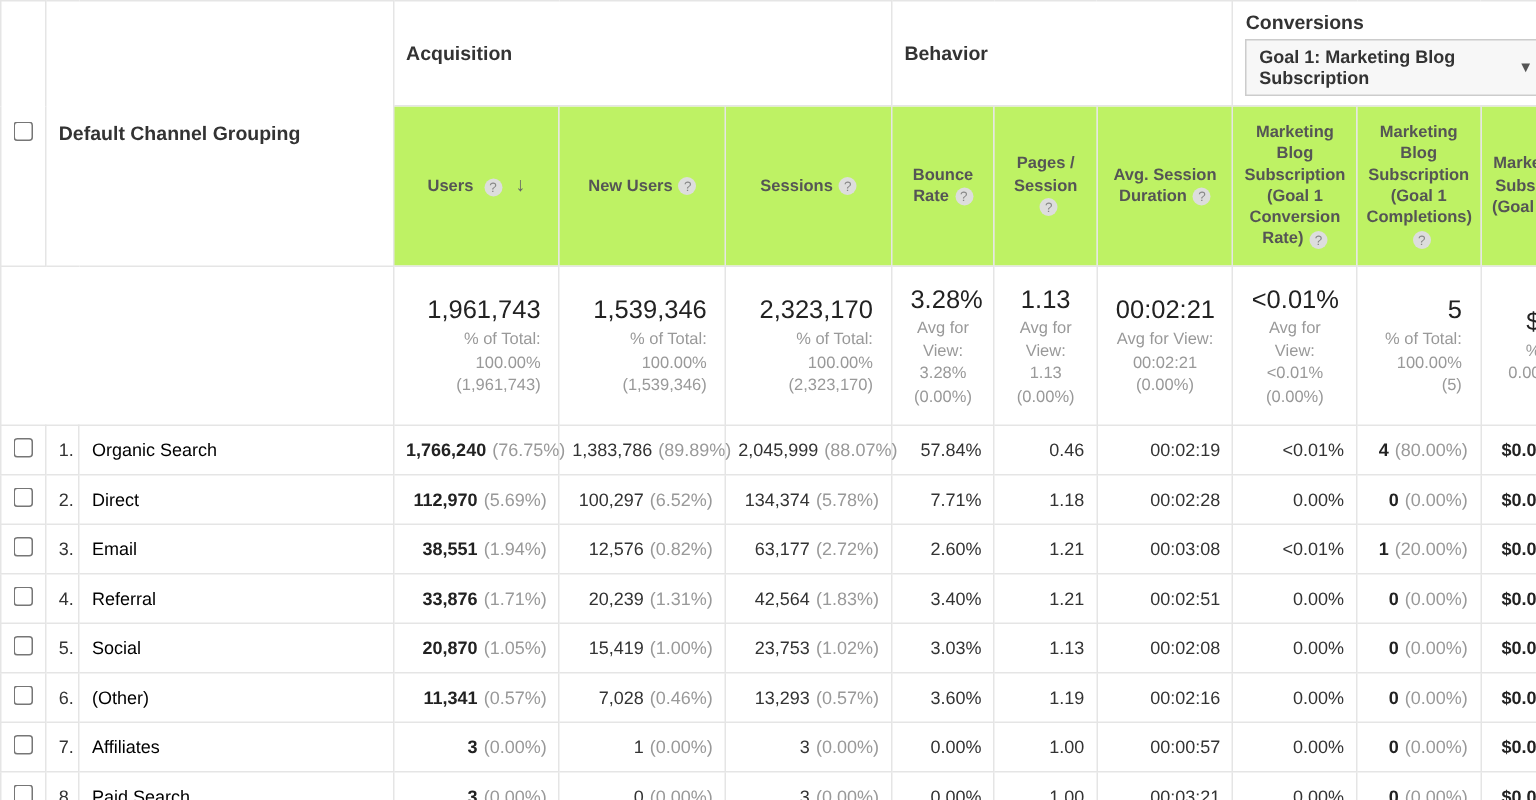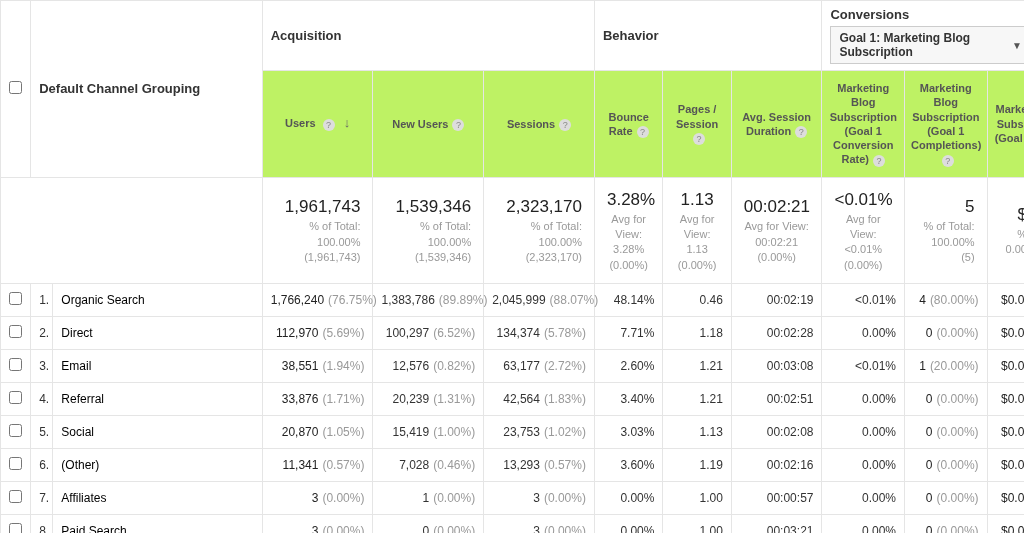--- a/index.html
+++ b/index.html
@@ -75,21 +75,21 @@
     font-size: 12px;
     padding: 8px;
     white-space: nowrap;
   }
   .chk input { margin: 0; }
   .chk, .idx-col { text-align: center; }
   .idx-col { text-align: right; padding-right: 4px; width: 28px; }
   .channel a { color: #000000; text-decoration: none; }
   .num-cell { text-align: right; }
   .num-cell .secondary { color: #999; margin-left: 4px; }
-  .num-cell .primary { font-weight: normal; color: #222; }
+  .num-cell .primary { font-weight: bold; color: #222; }
   .center-cell { text-align: right; }
   .goal-select {
     display: flex;
     align-items: center;
     justify-content: space-between;
     border: 1px solid #ccc;
     padding: 4px 8px;
     font-size: 12px;
     color: #333;
     background: #f7f7f7;
@@ -171,21 +171,21 @@
     </tr>
   </thead>
   <tbody class="data-rows" id="rows-body">
       <tr>
         <td class="chk"><input type="checkbox" style=""></td>
         <td class="idx-col">1.</td>
         <td class="channel"><a href="#">Organic Search</a></td>
         <td class="num-cell"><span class="primary">1,766,240</span><span class="secondary">(76.75%)</span></td>
         <td class="num-cell"><span>1,383,786</span><span class="secondary">(89.89%)</span></td>
         <td class="num-cell"><span>2,045,999</span><span class="secondary">(88.07%)</span></td>
-        <td class="center-cell">48.14%</td>
+        <td class="center-cell">57.84%</td>
         <td class="center-cell">0.46</td>
         <td class="center-cell">00:02:19</td>
         <td class="center-cell">&lt;0.01%</td>
         <td class="num-cell"><span class="primary">4</span><span class="secondary">(80.00%)</span></td>
         <td class="num-cell"><span class="primary">$0.00</span></td>
       </tr>
       <tr>
         <td class="chk"><input type="checkbox" style=""></td>
         <td class="idx-col">2.</td>
         <td class="channel"><a href="#">Direct</a></td>

